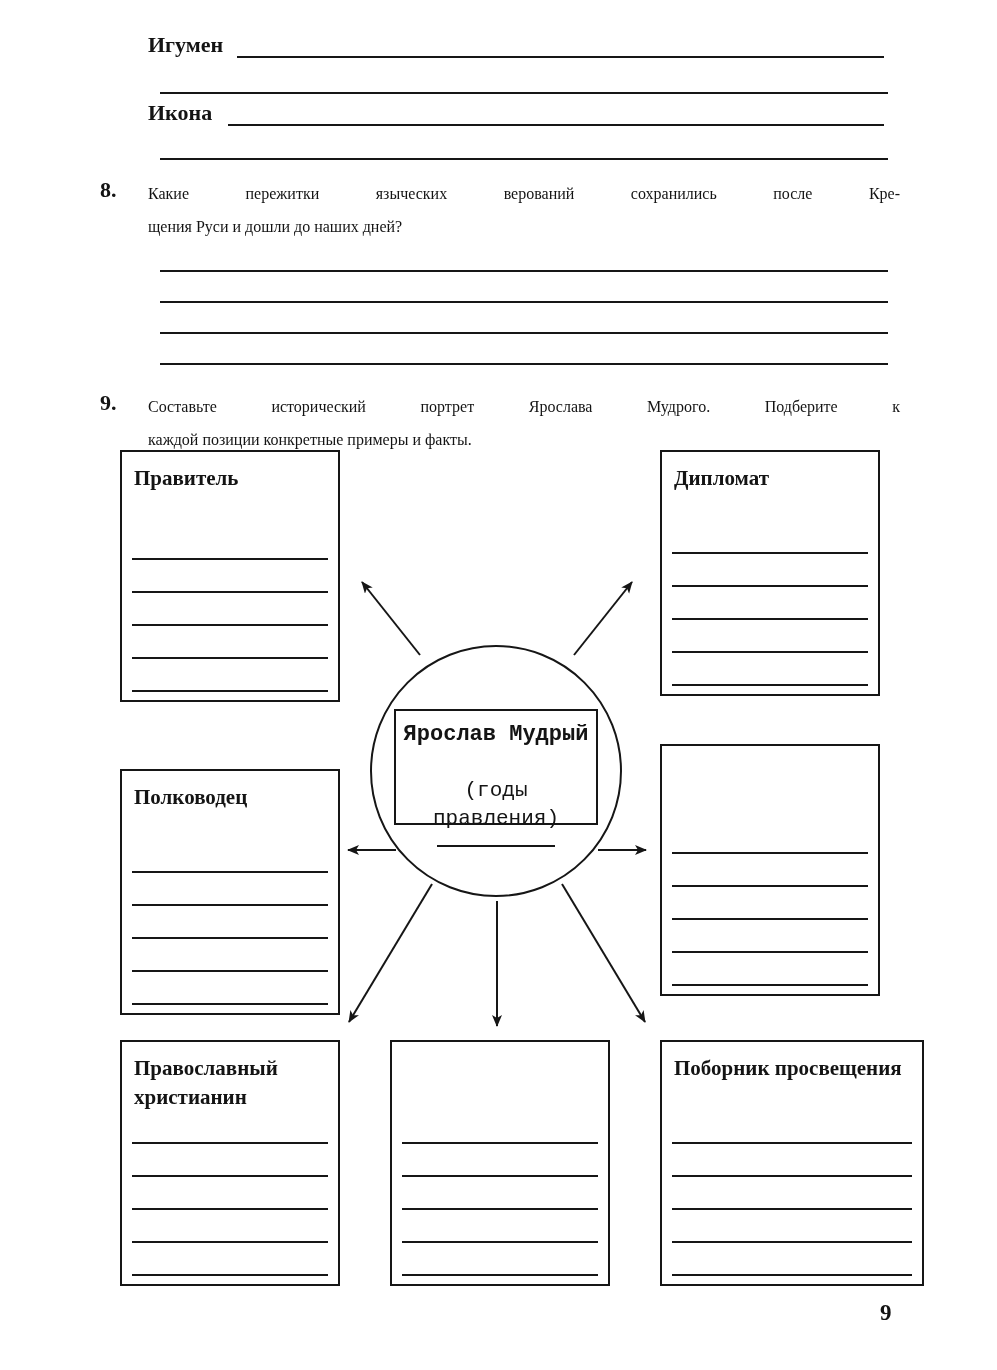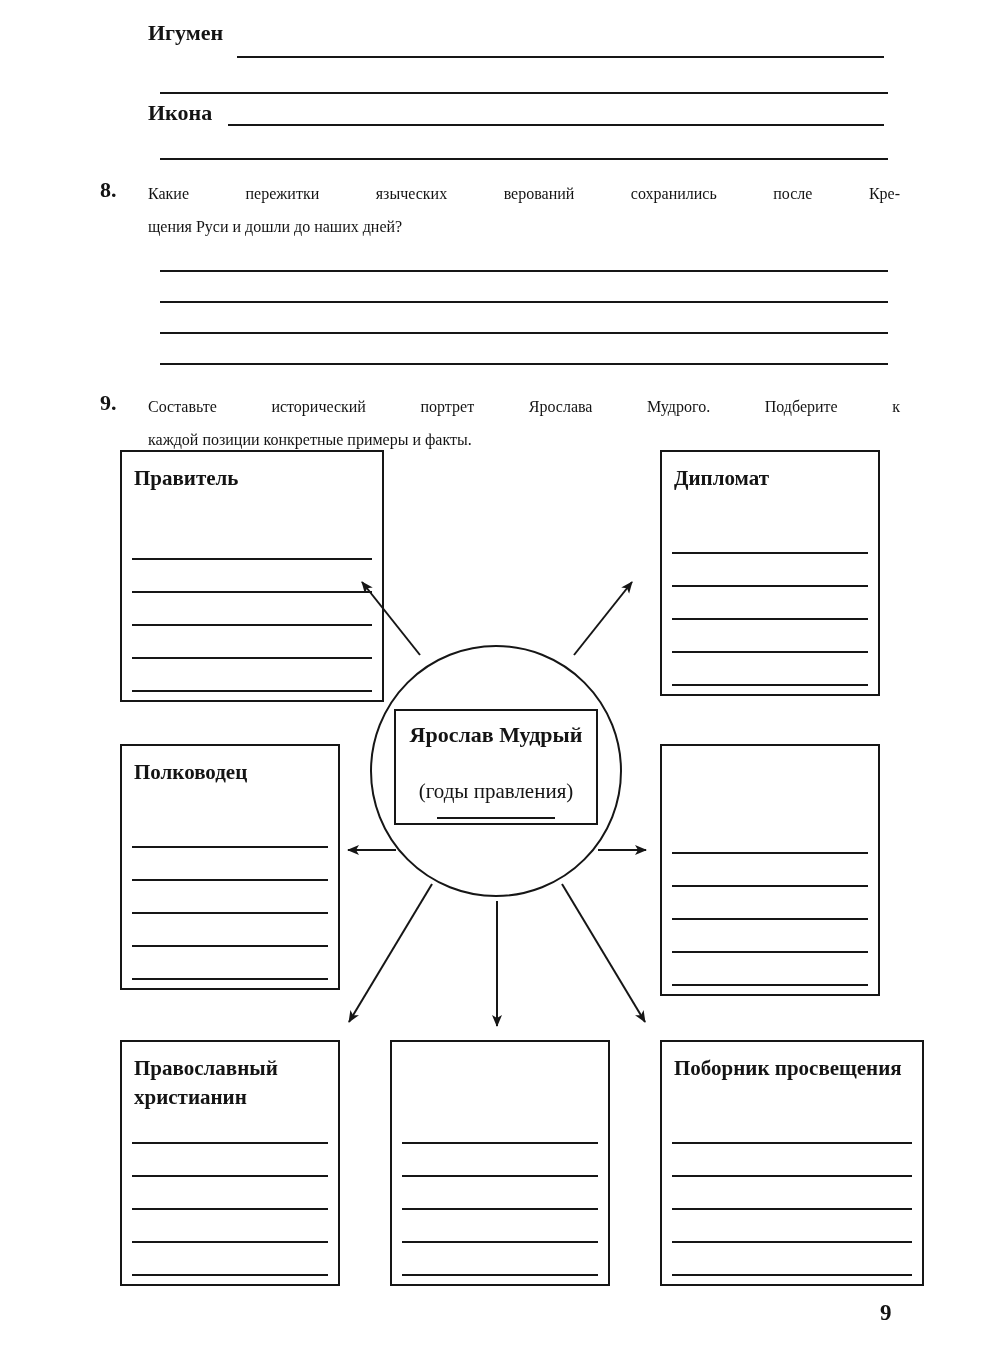--- a/index.html
+++ b/index.html
@@ -22,36 +22,37 @@
     position: absolute; border: 2px solid #161616; background: #ffffff;
     box-sizing: border-box;
   }
   .dbox .dlabel { padding: 12px 12px 0 12px; font-size: 21px; font-weight: bold; line-height: 29px; }
   .box-lines { position: absolute; left: 10px; right: 10px; bottom: 8px; }
   .box-lines .wline { height: 31px; border-bottom: 2px solid #161616; }
   .circle {
     position: absolute; left: 370px; top: 645px; width: 252px; height: 252px;
     border: 2px solid #161616; border-radius: 50%; background: #ffffff;
     box-sizing: border-box;
+    font-family: Liberation Mono, monospace;
   }
   .center-box {
     position: absolute; left: 22px; top: 62px; width: 204px; height: 116px;
     border: 2px solid #161616; box-sizing: border-box;
     text-align: center; padding-top: 10px; background: #ffffff;
   }
   .center-box .ctitle { font-size: 22px; font-weight: bold; line-height: 28px; }
   .center-box .csub { font-size: 21px; line-height: 28px; margin-top: 28px; }
   .center-line { width: 118px; margin: 12px auto 0; height: 0; border-bottom: 2px solid #161616; }
   svg.connectors { position: absolute; left: 0; top: 0; pointer-events: none; }
   .pagenum { position: absolute; left: 880px; top: 1300px; font-size: 23px; font-weight: bold; }
 </style>
 </head>
 <body>
 
-<span class="fill-label" style="left:148px;top:20px">Игумен</span>
+<span class="fill-label" style="left:148px;top:32px">Игумен</span>
 <div class="uline" style="left:237px;top:56px;width:647px"></div>
 <div class="uline" style="left:160px;top:92px;width:728px"></div>
 
 <span class="fill-label" style="left:148px;top:100px">Икона</span>
 <div class="uline" style="left:228px;top:124px;width:656px"></div>
 <div class="uline" style="left:160px;top:158px;width:728px"></div>
 
 <div class="qnum" style="left:100px;top:177px">8.</div>
 <div class="qtext" style="left:148px;top:177px">
   <div class="just">Какие пережитки языческих верований сохранились после Кре-</div>
@@ -63,21 +64,21 @@
     <div class="wline"></div>
     <div class="wline"></div>
   </div>
 
 <div class="qnum" style="left:100px;top:390px">9.</div>
 <div class="qtext" style="left:148px;top:390px">
   <div class="just">Составьте исторический портрет Ярослава Мудрого. Подберите к</div>
   <div>каждой позиции конкретные примеры и факты.</div>
 </div>
 
-<div class="dbox" style="left:120px;top:450px;width:264px;height:252px">
+<div class="dbox" style="left:120px;top:450px;width:220px;height:252px">
   <div class="dlabel">Правитель</div>
   <div class="box-lines">
       <div class="wline"></div>
       <div class="wline"></div>
       <div class="wline"></div>
       <div class="wline"></div>
       <div class="wline"></div>
     </div>
 </div>
 
@@ -85,21 +86,21 @@
   <div class="dlabel">Дипломат</div>
   <div class="box-lines">
       <div class="wline"></div>
       <div class="wline"></div>
       <div class="wline"></div>
       <div class="wline"></div>
       <div class="wline"></div>
     </div>
 </div>
 
-<div class="dbox" style="left:120px;top:744px;width:220px;height:246px">
+<div class="dbox" style="left:120px;top:769px;width:220px;height:246px">
   <div class="dlabel">Полководец</div>
   <div class="box-lines">
       <div class="wline"></div>
       <div class="wline"></div>
       <div class="wline"></div>
       <div class="wline"></div>
       <div class="wline"></div>
     </div>
 </div>
 

